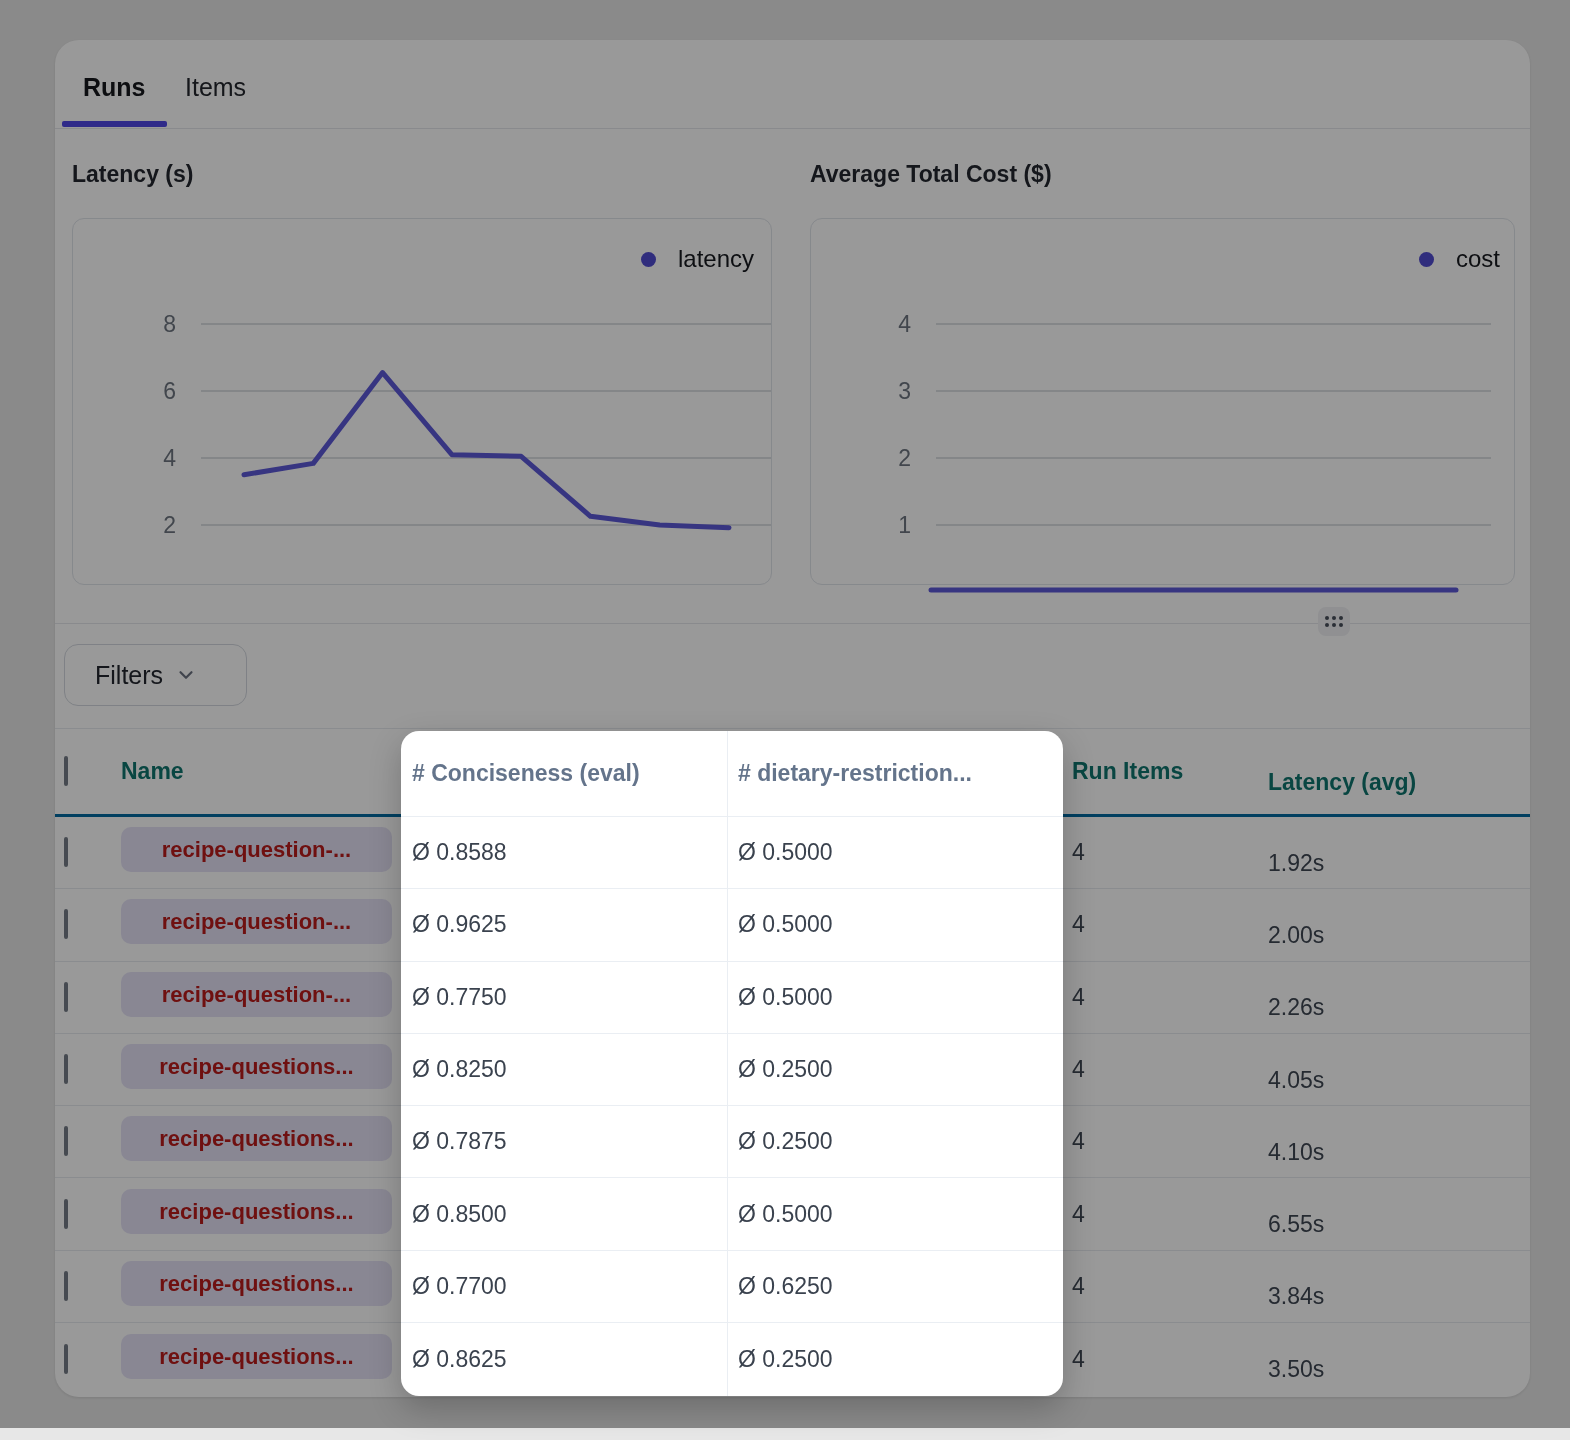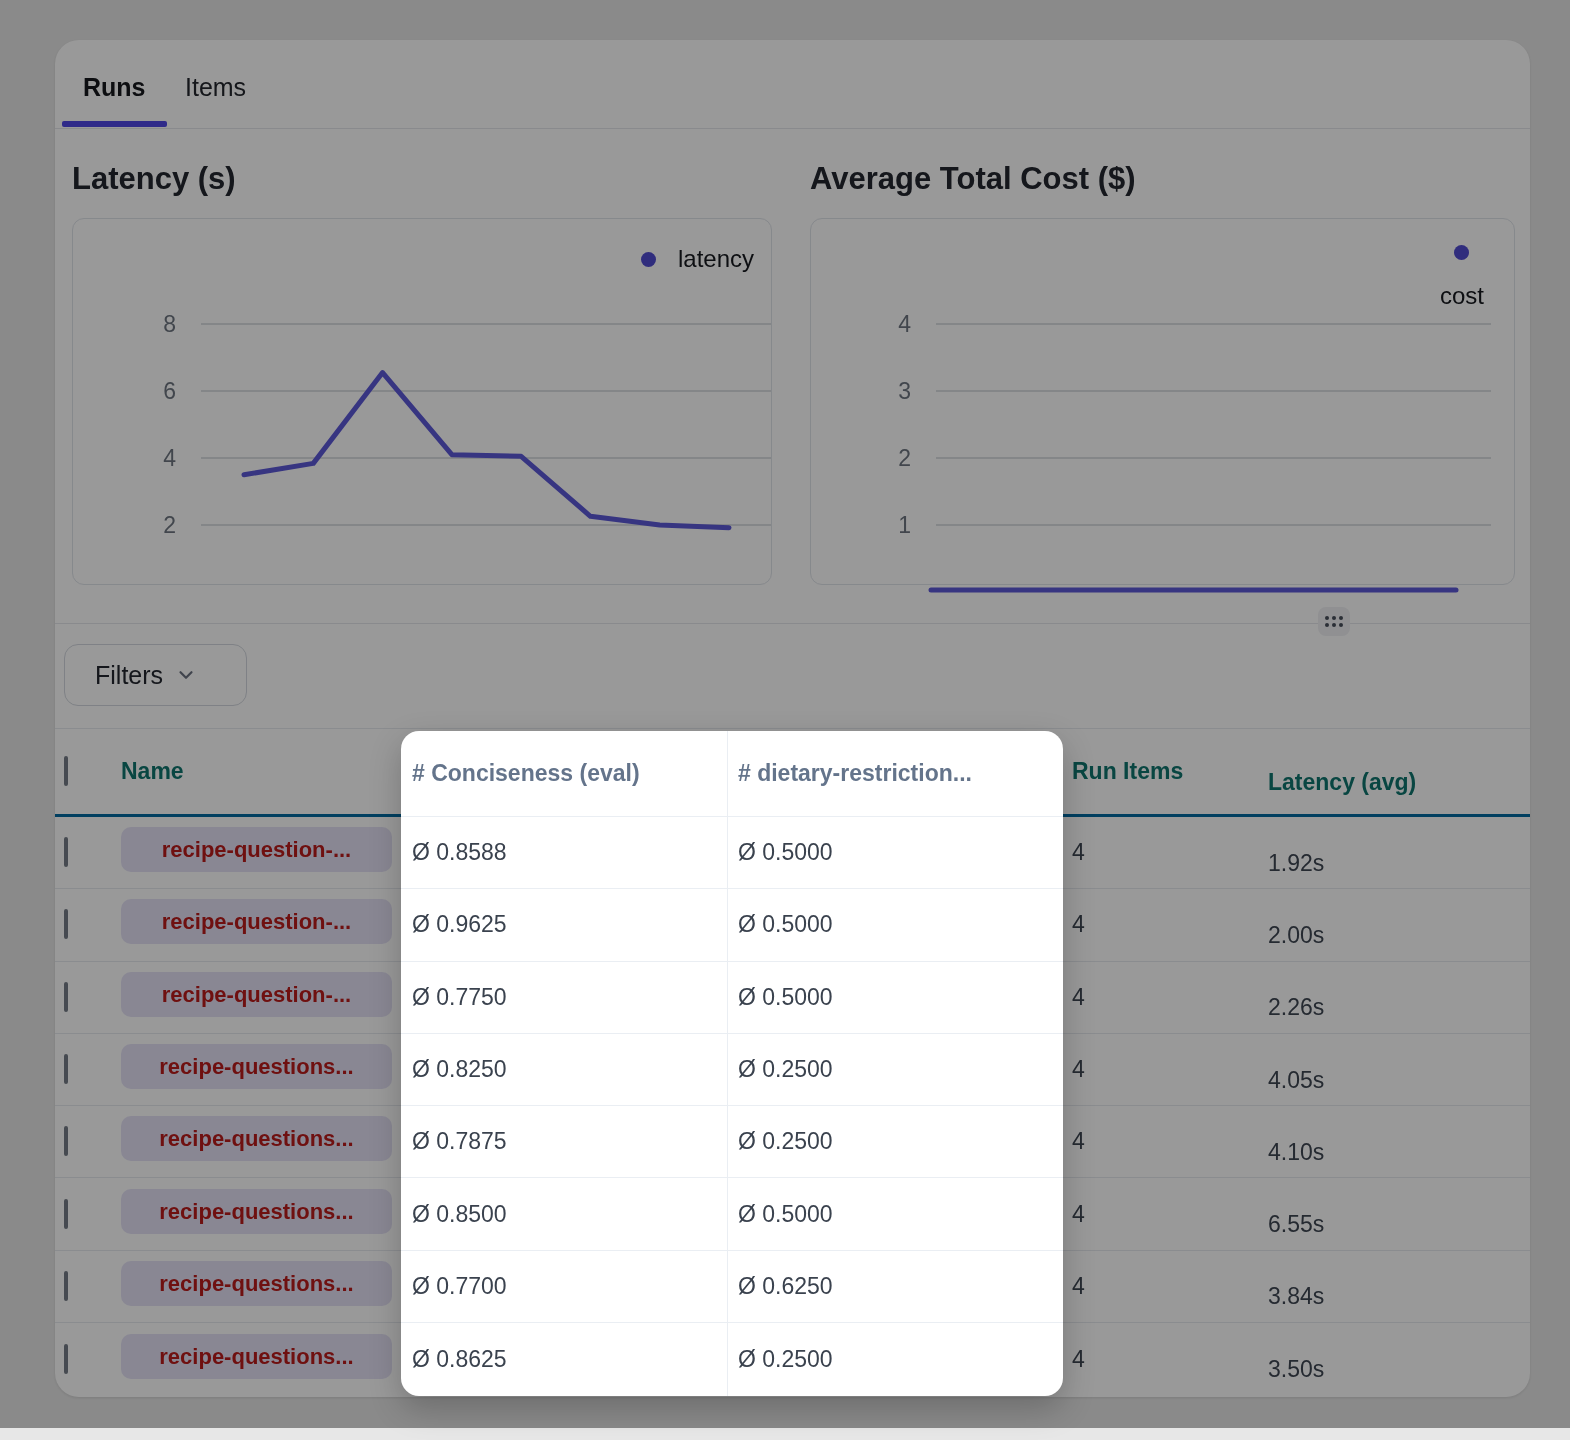--- a/index.html
+++ b/index.html
@@ -12,28 +12,28 @@
           background:#ffffff; border-radius:24px; box-shadow:0 1px 3px rgba(0,0,0,.10); }
 
   
   .tab { position:absolute; top:33px; font-size:25px; font-weight:600; color:#16181d; cursor:pointer; }
   .tab-runs { left:28px; }
   .tab-items { left:130px; color:#24272e; font-weight:500; }
   .tab-underline { position:absolute; left:7px; top:81px; width:105px; height:6px; background:#4f46e5; border-radius:2px; }
   .tabs-divider { position:absolute; left:0; top:88px; width:100%; height:1px; background:#e4e7ec; }
 
   
-  .chart-title { position:absolute; top:121px; font-size:31px; font-weight:600; color:#23272f; }
+  .chart-title { position:absolute; top:121px; font-size:23px; font-weight:600; color:#23272f; }
   .t-latency { left:17px; } .t-cost { left:755px; }
   .chart-card { position:absolute; top:178px; height:367px; border:1px solid #e0e4ea; border-radius:12px; }
   .c-latency { left:17px; width:700px; }
   .c-cost { left:755px; width:705px; }
   .chart-card svg { overflow:visible; display:block; }
   .legend { position:absolute; top:26px; display:flex; align-items:center; gap:22px; }
-  .c-latency .legend { right:17px; } .c-cost .legend { right:30px;flex-direction:column; }
+  .c-latency .legend { right:17px; } .c-cost .legend { right:14px; }
   .legend .dot { width:15px; height:15px; border-radius:50%; background:#514bd0; }
   .legend .lbl { font-size:24px; font-weight:500; color:#17191f; }
 
   .section-divider { position:absolute; left:0; top:583px; width:100%; height:1px; background:#e4e7ec; }
   .drag-handle { position:absolute; left:1263px; top:567px; width:32px; height:29px; border-radius:8px;
                  background:#f0f1f4; display:flex; align-items:center; justify-content:center; cursor:grab; }
   .dh-grid { display:grid; grid-template-columns:repeat(3,4px); grid-template-rows:repeat(2,4px); gap:3px; }
   .dh-grid i { width:4px; height:4px; border-radius:50%; background:#474f5a; }
 
   

